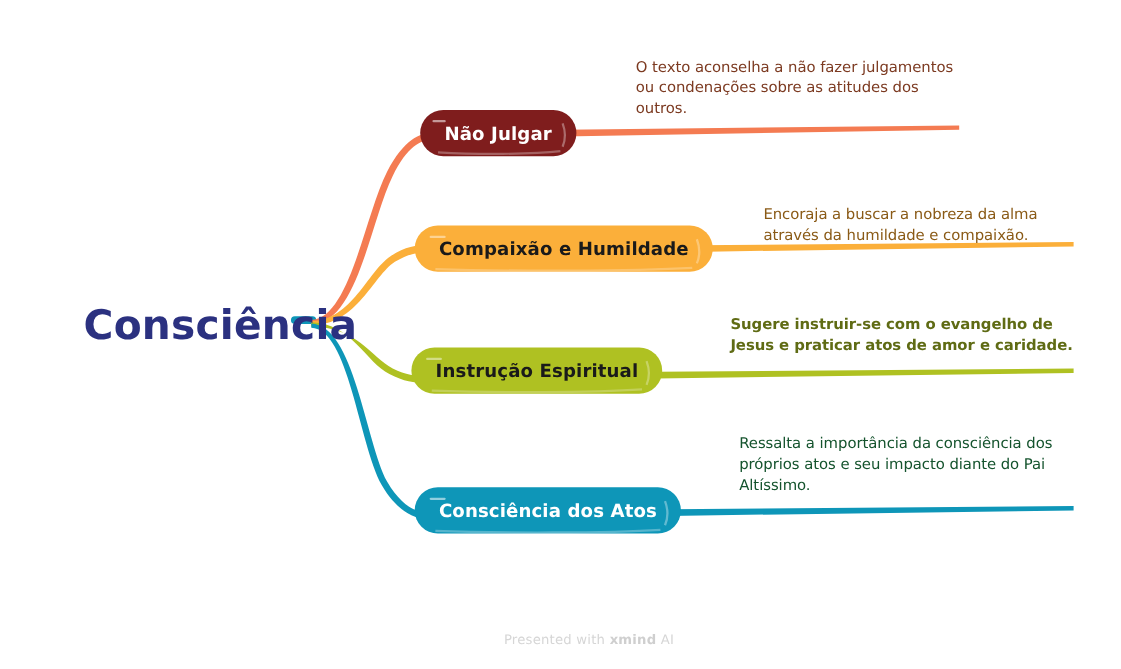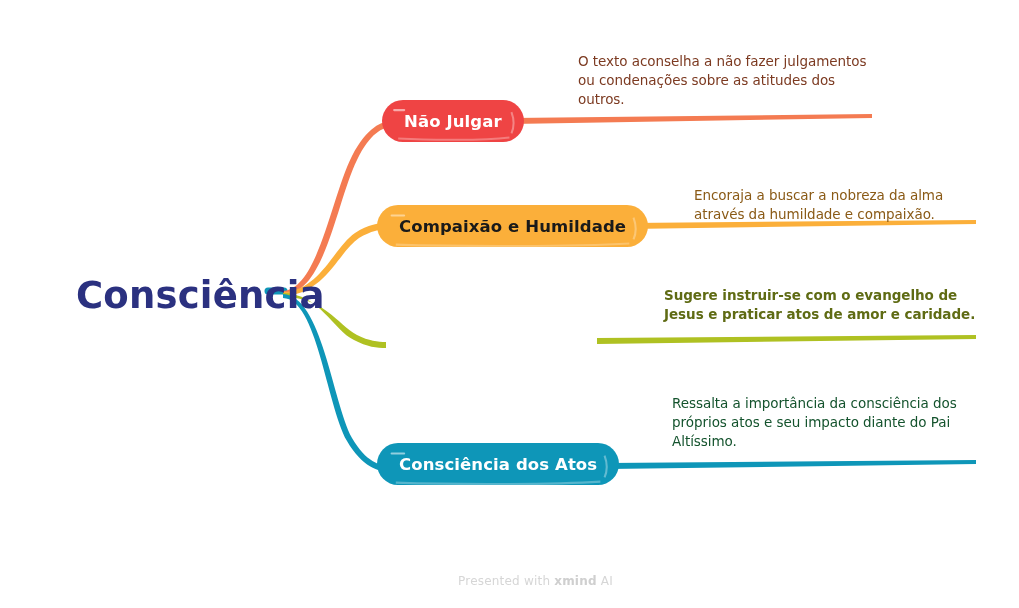--- a/index.html
+++ b/index.html
@@ -50,21 +50,21 @@
     letter-spacing: 0.1px;
     white-space: nowrap;
     padding: 0 22px;
   }
   .node .sketch {
     position: absolute;
     left: 0; top: 0; right: 0; bottom: 0;
     border-radius: 21px;
     pointer-events: none;
   }
-  .node-1 { left: 382px; top: 100px; background: #ef4444; color: #ffffff; }
+  .node-1 { left: 382px; top: 100px; background: #7f1d1d; color: #ffffff; }
   .node-2 { left: 377px; top: 205px; background: #fbaf3a; color: #1a1a1a; }
   .node-3 { left: 374px; top: 316px; background: #afc122; color: #1a1a1a; }
   .node-4 { left: 377px; top: 443px; background: #0e96b8; color: #ffffff; }
 
   .note {
     position: absolute;
     font-family: "DejaVu Sans", sans-serif;
     font-size: 13.5px;
     line-height: 19px;
     letter-spacing: -0.05px;
@@ -128,20 +128,28 @@
 
   <div class="node node-2">
     <svg class="sketch" viewBox="0 0 260 42" preserveAspectRatio="none">
       <path d="M 14 10 L 26 10" stroke="rgba(255,255,255,0.45)" stroke-width="2" stroke-linecap="round" fill="none"></path>
       <path d="M 246 12 C 249 20 249 26 246 33" stroke="rgba(255,255,255,0.30)" stroke-width="2" fill="none"></path>
       <path d="M 18 38 C 80 40 190 40 242 37" stroke="rgba(255,255,255,0.25)" stroke-width="2" fill="none"></path>
     </svg>
     <span>Compaixão e Humildade</span>
   </div>
 
+  <div class="node node-3">
+    <svg class="sketch" viewBox="0 0 222 42" preserveAspectRatio="none">
+      <path d="M 14 10 L 26 10" stroke="rgba(255,255,255,0.45)" stroke-width="2" stroke-linecap="round" fill="none"></path>
+      <path d="M 208 12 C 211 20 211 26 208 33" stroke="rgba(255,255,255,0.30)" stroke-width="2" fill="none"></path>
+      <path d="M 18 38 C 70 40 160 40 204 37" stroke="rgba(255,255,255,0.25)" stroke-width="2" fill="none"></path>
+    </svg>
+    <span>Instrução Espiritual</span>
+  </div>
 
   <div class="node node-4">
     <svg class="sketch" viewBox="0 0 232 42" preserveAspectRatio="none">
       <path d="M 14 10 L 26 10" stroke="rgba(255,255,255,0.55)" stroke-width="2" stroke-linecap="round" fill="none"></path>
       <path d="M 218 12 C 221 20 221 26 218 33" stroke="rgba(255,255,255,0.35)" stroke-width="2" fill="none"></path>
       <path d="M 18 38 C 74 40 168 40 214 37" stroke="rgba(255,255,255,0.30)" stroke-width="2" fill="none"></path>
     </svg>
     <span>Consciência dos Atos</span>
   </div>
 

